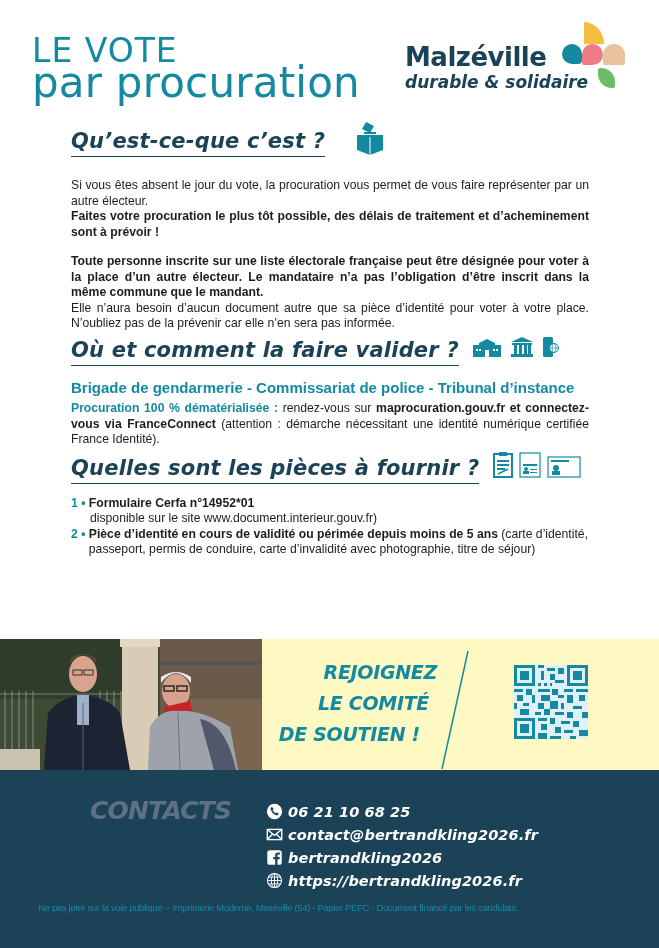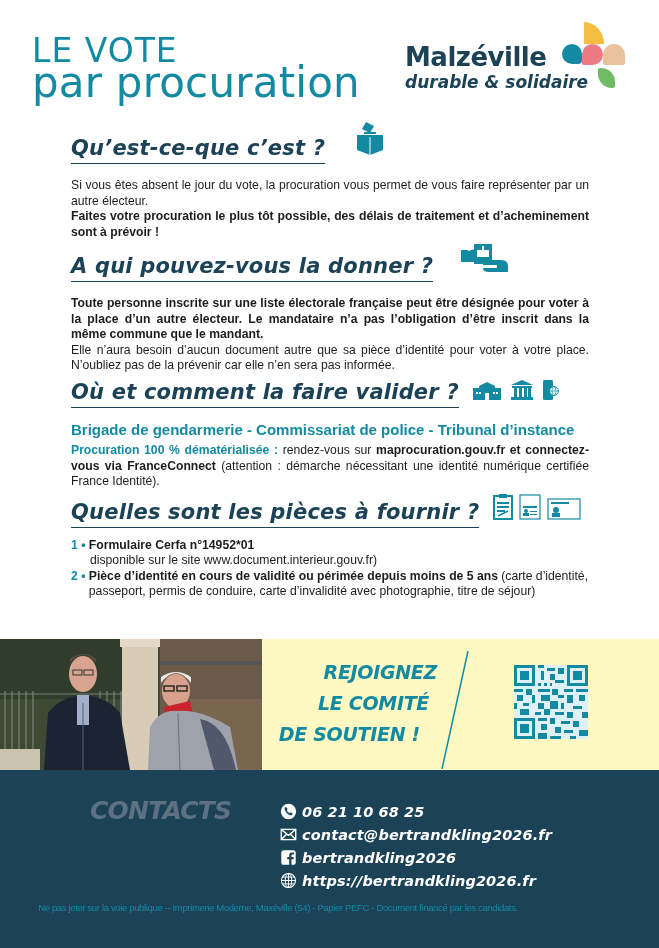--- a/index.html
+++ b/index.html
@@ -18,21 +18,21 @@
     .logo-shapes { position: absolute; left: 157px; top: 0; width: 70px; height: 72px; }
     .shape { position: absolute; }
     .shape-yellow { left: 22px; top: 0; width: 20px; height: 22px; background: #f6be41; border-top-right-radius: 20px 22px; }
     .shape-blue { left: 0; top: 22px; width: 20px; height: 20px; background: #138aa2; border-radius: 10px 10px 4px 10px; }
     .shape-pink { left: 20px; top: 22px; width: 21px; height: 21px; background: #ed7a84; border-radius: 50% 50% 50% 2px; }
     .shape-beige { left: 41px; top: 22px; width: 22px; height: 21px; background: #e9c29e; border-radius: 11px 11px 2px 2px; }
     .shape-green { left: 36px; top: 46px; width: 17px; height: 20px; background: #6fbb66; border-radius: 2px 14px 2px 14px; }
 
     
     .content { position: absolute; left: 71px; top: 110px; width: 518px; }
-    .section-head { display: flex; align-items: flex-end; position: relative; }
+    .section-head { display: flex; align-items: center; position: relative; }
     .section-title { font-family: "DejaVu Sans", sans-serif; font-style: italic; font-weight: bold; font-size: 21px; color: #1b4257; border-bottom: 1.5px solid #1b4257; padding-bottom: 1px; letter-spacing: 0.2px; line-height: 28px; }
     .section-icons { display: flex; gap: 8px; margin-left: 14px; padding-bottom: 4px; align-items: flex-end; }
     .icon { display: inline-block; }
     .para { font-size: 12.2px; line-height: 15.5px; color: #1d1d1b; text-align: justify; }
     .para b, .bold { font-weight: bold; }
     .teal-bold { color: #138aa2; font-weight: bold; }
 
     #s1 { margin-top: 10px; }
     #s1 .para { margin-top: 14px; }
     #s2 { margin-top: 2px; }
@@ -50,21 +50,21 @@
     
     .banner { position: absolute; left: 0; top: 639px; width: 659px; height: 131px; background: #fef9c3; }
     .photo { position: absolute; left: 0; top: 0; width: 262px; height: 131px; overflow: hidden; background: #3b4a36; }
     .join { position: absolute; left: 277px; top: 18px; width: 160px; font-family: "DejaVu Sans", sans-serif; font-style: italic; font-weight: bold; font-size: 19px; color: #138aa2; line-height: 31px; text-align: right; letter-spacing: -0.3px; }
     .slash { position: absolute; left: 440px; top: 12px; width: 2px; height: 118px; }
     .qr { position: absolute; left: 514px; top: 26px; width: 74px; height: 74px; }
 
     
     .footer { position: absolute; left: 0; top: 770px; width: 659px; height: 178px; background: #1b4257; }
     .contacts-title { position: absolute; left: 90px; top: 26px; font-family: "DejaVu Sans", sans-serif; font-style: italic; font-weight: bold; font-size: 25px; color: #5d7182; letter-spacing: -0.8px; }
-    .contact-list { position: absolute; left: 280px; top: 30px; text-align: right; }
+    .contact-list { position: absolute; left: 266px; top: 30px; text-align: right; }
     .contact-row { display: flex; align-items: center; height: 23px; }
     .contact-row svg { width: 17px; height: 17px; margin-right: 5px; flex: none; }
     .contact-text { font-family: "DejaVu Sans", sans-serif; font-style: italic; font-weight: bold; font-size: 14.5px; color: #ffffff; letter-spacing: 0.1px; }
     .legal { position: absolute; left: 0; top: 132px; width: 556px; text-align: center; font-size: 9.5px; color: #138aa2; font-family: "Liberation Sans", sans-serif; letter-spacing: -0.35px; }
   </style>
 </head>
 <body>
 
 <div class="header">
   <div class="title-block">
@@ -100,35 +100,20 @@
         </span>
       </div>
     </div>
     <div class="para">
       <span>Si vous êtes absent le jour du vote, la procuration vous permet de vous faire représenter par un autre électeur.</span><br>
       <b>Faites votre procuration le plus tôt possible, des délais de traitement et d’acheminement sont à prévoir !</b>
     </div>
   </div>
 
   <div id="s2" class="section">
-    <div class="section-head">
-      <div class="section-title">A qui pouvez-vous la donner ?</div>
-      <div class="section-icons" style="margin-left:28px;">
-        <span class="icon">
-          <svg width="48" height="32" viewBox="0 0 48 32">
-            <rect x="0" y="8" width="7" height="12" fill="#138aa2"></rect>
-            <path d="M7 9 L14 7 L14 20 L7 20 Z" fill="#138aa2"></path>
-            <rect x="13" y="2" width="18" height="20" fill="#138aa2"></rect>
-            <rect x="16" y="8" width="12" height="7" fill="#ffffff"></rect>
-            <rect x="21" y="4" width="2" height="5" fill="#ffffff"></rect>
-            <path d="M22 18 L40 18 Q47 18 47 24 L47 30 L28 30 Q22 30 22 26 L36 26 L36 23 L22 23 Z" fill="#138aa2"></path>
-          </svg>
-        </span>
-      </div>
-    </div>
     <div class="para para-a">
       <b>Toute personne inscrite sur une liste électorale française peut être désignée pour voter à la place d’un autre électeur. Le mandataire n’a pas l’obligation d’être inscrit dans la même commune que le mandant.</b><br>
       <span>Elle n’aura besoin d’aucun document autre que sa pièce d’identité pour voter à votre place. N’oubliez pas de la prévenir car elle n’en sera pas informée.</span>
     </div>
   </div>
 
   <div id="s3" class="section">
     <div class="section-head">
       <div class="section-title">Où et comment la faire valider  ?</div>
       <div class="section-icons" style="gap:10px;">

